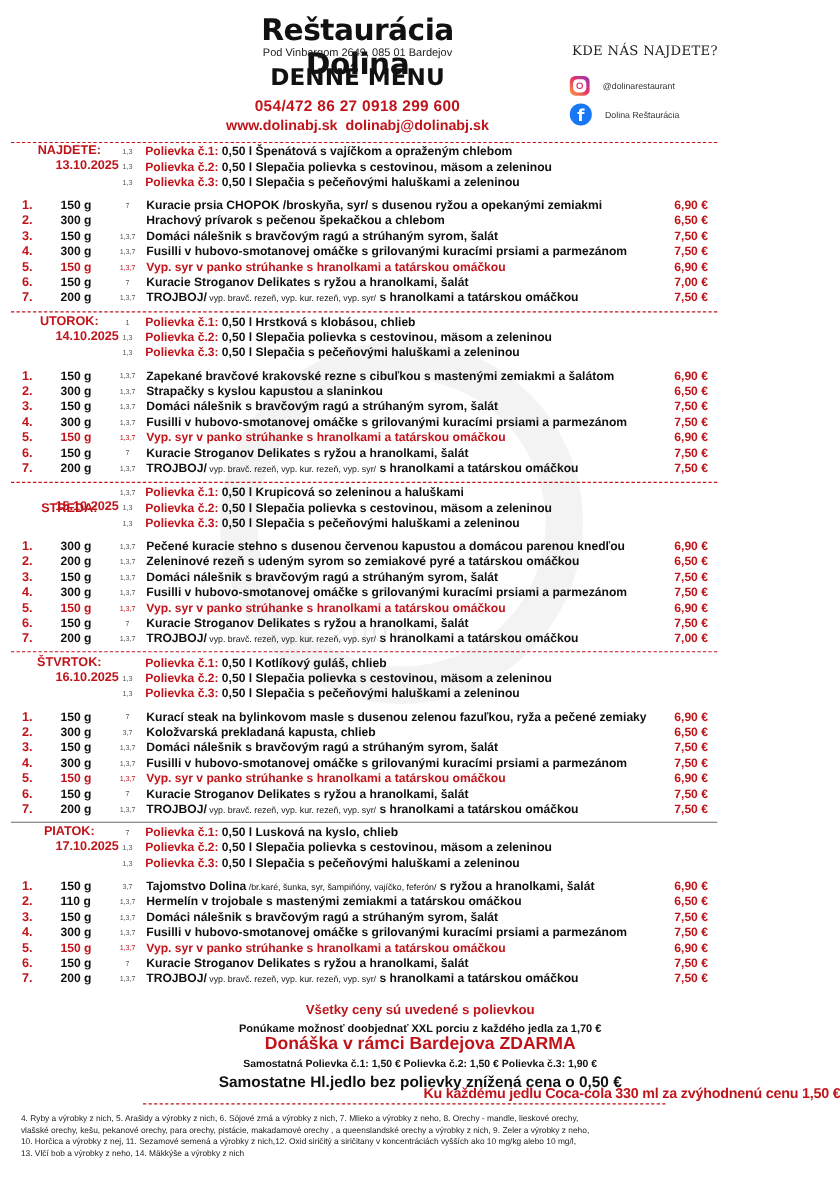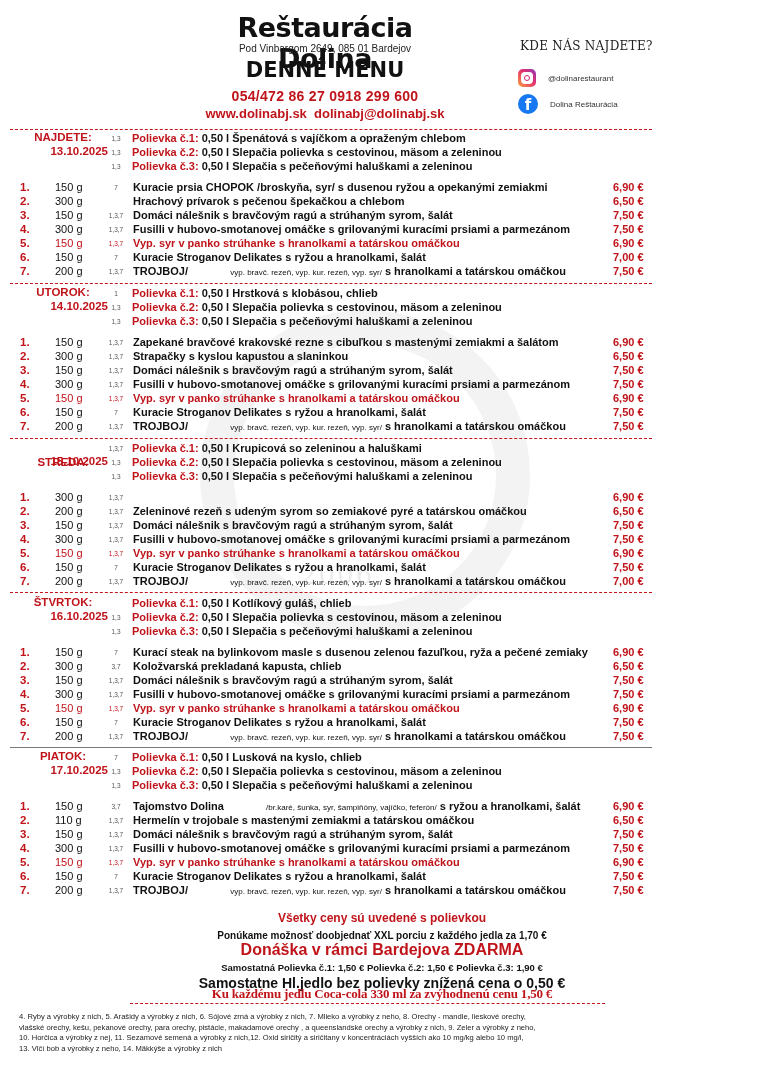--- a/index.html
+++ b/index.html
@@ -50,35 +50,35 @@
   .day-name { position: absolute; left: 28px; width: 70px; text-align: center; font-size: 11.5px; font-weight: bold; color: #c0141b; }
   .day-date { position: absolute; left: 28px; width: 80px; text-align: right; font-size: 11.5px; font-weight: bold; color: #c0141b; }
   .soup-row { position: absolute; left: 100px; height: 14px; display: flex; align-items: center; font-size: 11px; white-space: nowrap; }
   .allergen { display: inline-block; width: 32px; text-align: center; font-size: 6.5px; color: #555; }
   .soup-label { color: #c0141b; font-weight: bold; margin-right: 3px; }
   .soup-text { color: #111; font-weight: bold; }
 
   .dish-row { position: absolute; left: 0; width: 764px; height: 14px; font-size: 11px; white-space: nowrap; }
   .dish-row > span { position: absolute; top: 0; }
   .num { left: 20px; color: #c0141b; font-weight: bold; font-size: 11.5px; }
-  .weight { left: 55px; font-weight: normal; color: #111; }
+  .weight { left: 55px; font-weight: bold; color: #111; }
   .dish-allergen { left: 100px; width: 32px; text-align: center; font-size: 6.5px; color: #555; top: 3px !important; }
   .dish-name { left: 133px; font-weight: bold; color: #111; }
-  .dish-name small { font-size: 8px; font-weight: normal; padding-left: 40px; }
+  .dish-name small { font-size: 8px; font-weight: normal; }
   .price { left: 613px; color: #c0141b; font-weight: bold; }
   .dish-row.red .weight, .dish-row.red .dish-name { color: #c0141b; }
   .dish-row.red .dish-allergen { color: #c0141b; }
 
   .footer-line { position: absolute; left: 0; width: 764px; text-align: center; font-weight: bold; white-space: nowrap; }
   .f1 { top: 911px; font-size: 12px; color: #c0141b; }
   .f2 { top: 930px; font-size: 10px; color: #111; }
   .f3 { top: 941px; font-size: 16px; color: #c0141b; }
   .f4 { top: 962px; font-size: 9.5px; color: #111; }
   .f5 { top: 975px; font-size: 14px; color: #111; }
-  .f6 { top: 986px; font-size: 13px; color: #c0141b; font-family: Liberation Serif, serif; letter-spacing: -0.2px; }
+  .f6 { top: 986px; font-size: 13px; color: #c0141b; font-family: Liberation Sans, sans-serif; letter-spacing: -0.2px; text-align: right; }
 
   .allergens-legend { position: absolute; left: 19px; top: 1012px; width: 740px; font-size: 7.6px; line-height: 10.5px; color: #222; }
 </style>
 </head>
 <body>
 
 <div class="watermark"></div>
 <div class="watermark-text">2006</div>
 
 <div class="header">
@@ -256,20 +256,21 @@
       </div>
       <div class="soup-row" style="top: 29px;">
         <span class="allergen">1,3</span>
         <span class="soup-label">Polievka č.3:</span>
         <span class="soup-text">0,50 l Slepačia s pečeňovými haluškami a zeleninou</span>
       </div>
       <div class="dish-row" style="top: 51px;">
         <span class="num">1.</span>
         <span class="weight">300 g</span>
         <span class="dish-allergen">1,3,7</span>
+        <span class="dish-name"><span>Pečené kuracie stehno s dusenou červenou kapustou a domácou parenou knedľou</span><small></small><span></span></span>
         <span class="price">6,90 €</span>
       </div>
       <div class="dish-row" style="top: 65px;">
         <span class="num">2.</span>
         <span class="weight">200 g</span>
         <span class="dish-allergen">1,3,7</span>
         <span class="dish-name"><span>Zeleninové rezeň s udeným syrom so zemiakové pyré a tatárskou omáčkou</span><small></small><span></span></span>
         <span class="price">6,50 €</span>
       </div>
       <div class="dish-row" style="top: 79px;">

